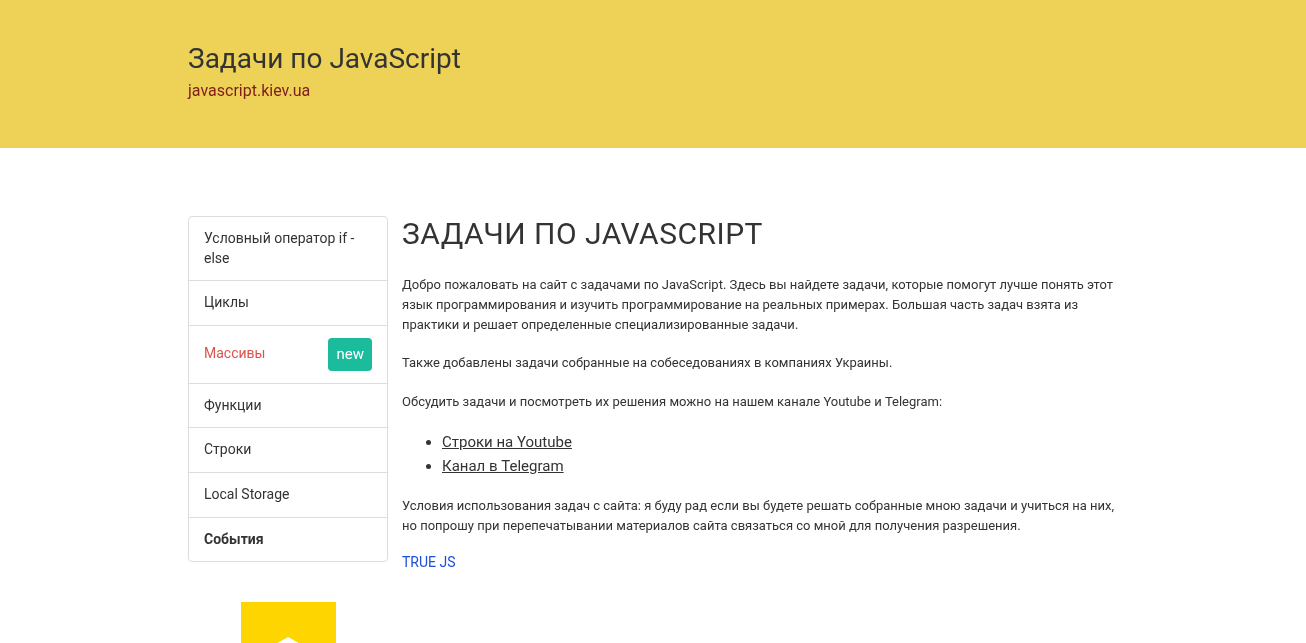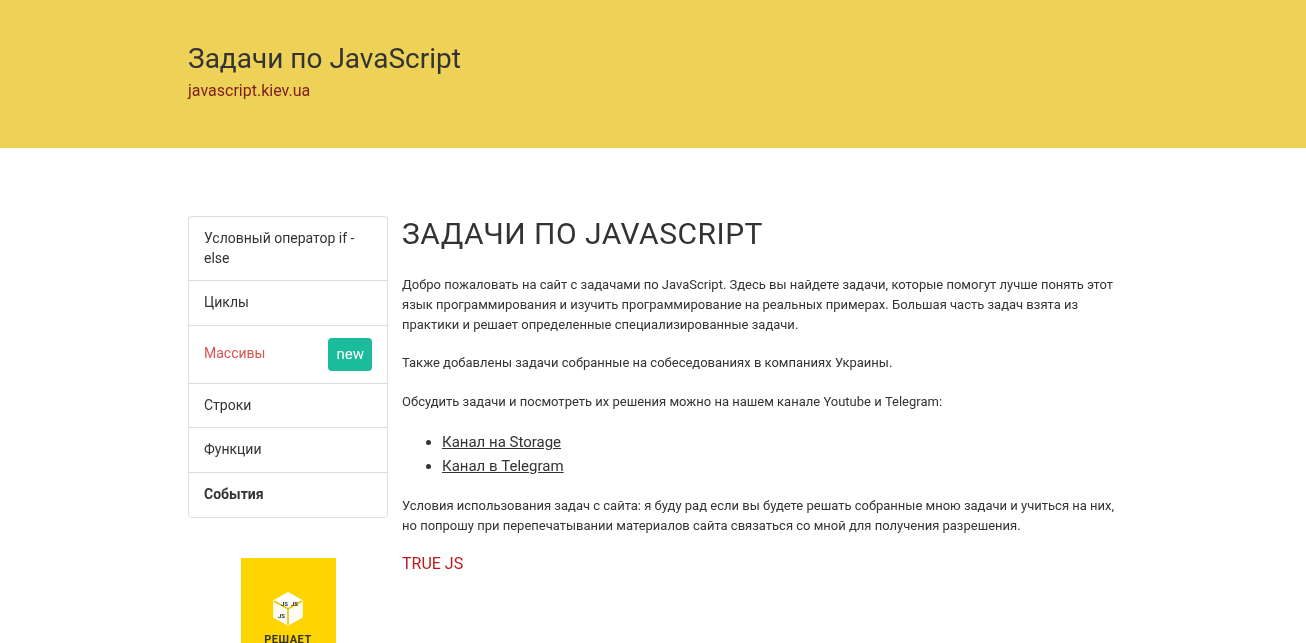--- a/index.html
+++ b/index.html
@@ -116,23 +116,23 @@
     text-decoration: underline;
   }
   .content h2 {
     font-size: 24px;
     font-weight: 400;
     color: #333;
     margin-top: 32px;
     margin-bottom: 20px;
   }
   .content h3 {
-    font-size: 16px;
-    font-weight: 400;
-    color: #b91c1c;
+    font-size: 14px;
+    font-weight: 400;
+    color: #1d4ed8;
     margin-bottom: 12px;
   }
 </style>
 </head>
 <body>
 
 <header class="header">
   <div class="container">
     <h1 class="site-title">Задачи по JavaScript</h1>
     <div class="site-subtitle">javascript.kiev.ua</div>
@@ -148,24 +148,27 @@
           <span>Условный оператор if - else</span>
         </li>
         <li class="nav-item">
           <span>Циклы</span>
         </li>
         <li class="nav-item active">
           <span>Массивы</span>
           <span class="badge">new</span>
         </li>
         <li class="nav-item">
+          <span>Функции</span>
+        </li>
+        <li class="nav-item">
           <span>Строки</span>
         </li>
         <li class="nav-item">
-          <span>Функции</span>
+          <span>Local Storage</span>
         </li>
         <li class="nav-item">
           <span>События</span>
         </li>
       </ul>
 
       <div class="promo">
         <div class="promo-box">
           <svg width="40" height="40" viewBox="0 0 40 40">
             <g fill="none" stroke="#fff" stroke-width="1.5">
@@ -182,21 +185,21 @@
         </div>
       </div>
     </aside>
 
     <main class="content">
       <h1>ЗАДАЧИ ПО JAVASCRIPT</h1>
       <p>Добро пожаловать на сайт с задачами по JavaScript. Здесь вы найдете задачи, которые помогут лучше понять этот язык программирования и изучить программирование на реальных примерах. Большая часть задач взята из практики и решает определенные специализированные задачи.</p>
       <p>Также добавлены задачи собранные на собеседованиях в компаниях Украины.</p>
       <p>Обсудить задачи и посмотреть их решения можно на нашем канале Youtube и Telegram:</p>
       <ul class="links">
-        <li><a href="#">Канал на Storage</a></li>
+        <li><a href="#">Строки на Youtube</a></li>
         <li><a href="#">Канал в Telegram</a></li>
       </ul>
       <p>Условия использования задач с сайта: я буду рад если вы будете решать собранные мною задачи и учиться на них, но попрошу при перепечатывании материалов сайта связаться со мной для получения разрешения.</p>
       <h3>TRUE JS</h3>
     </main>
 
   </div>
 </div>
 
 </body></html>

